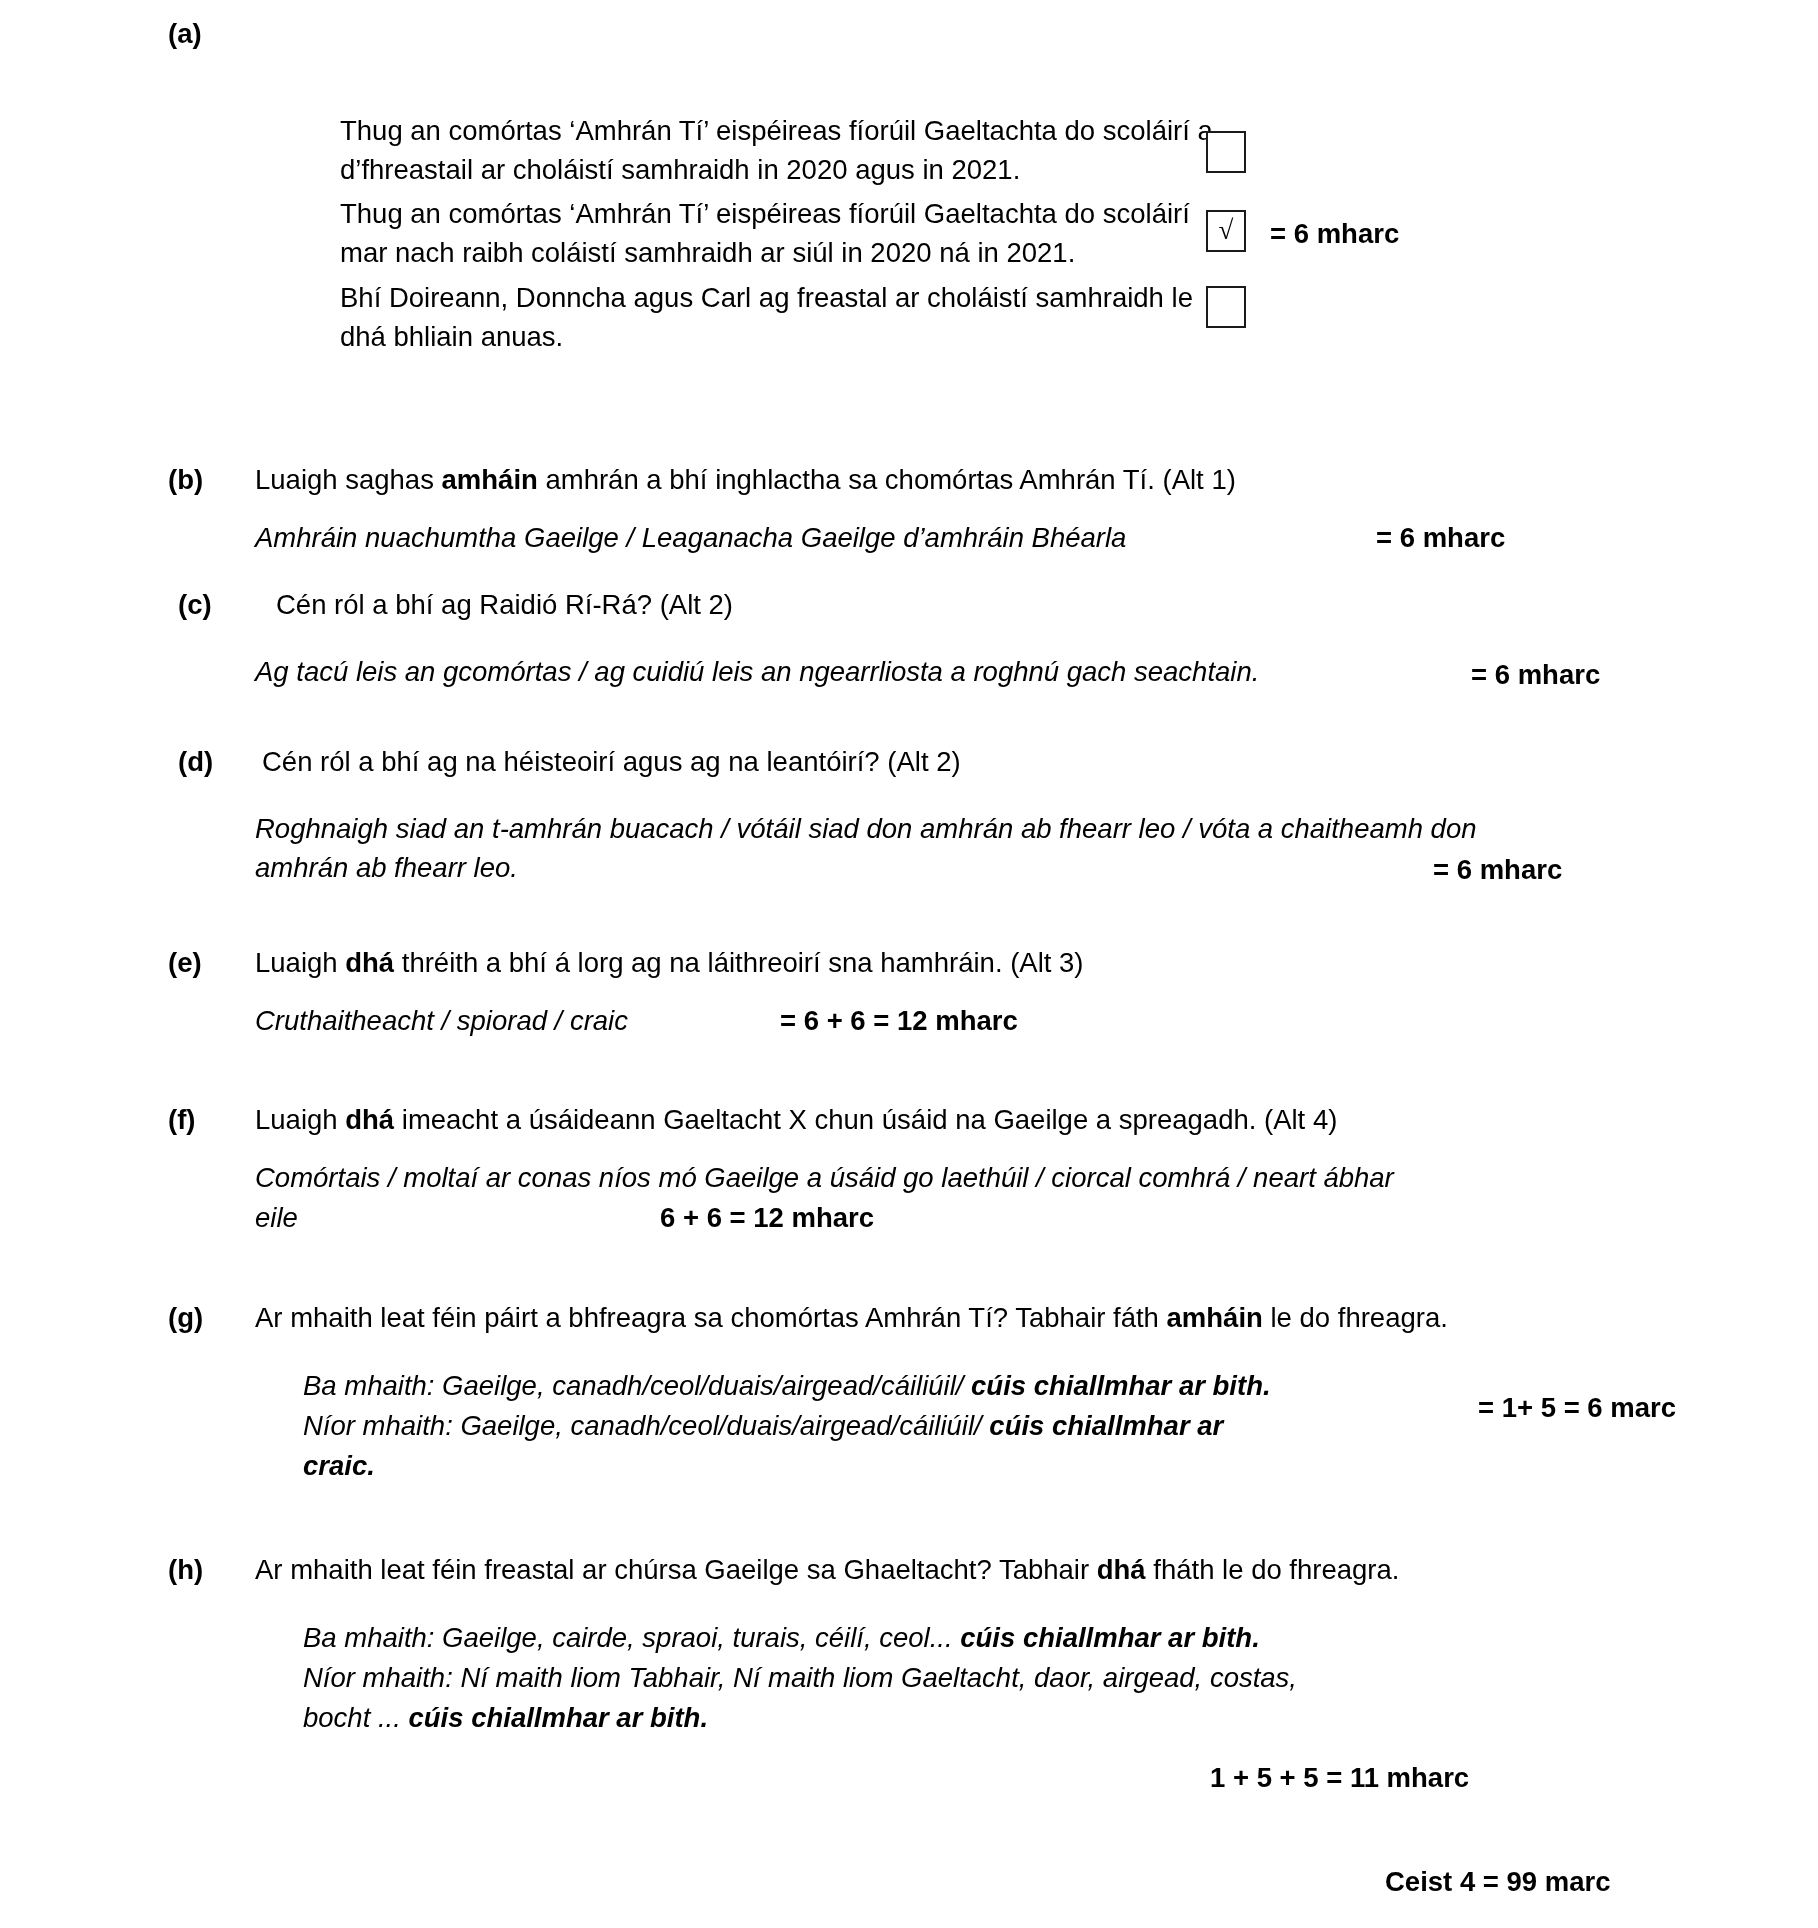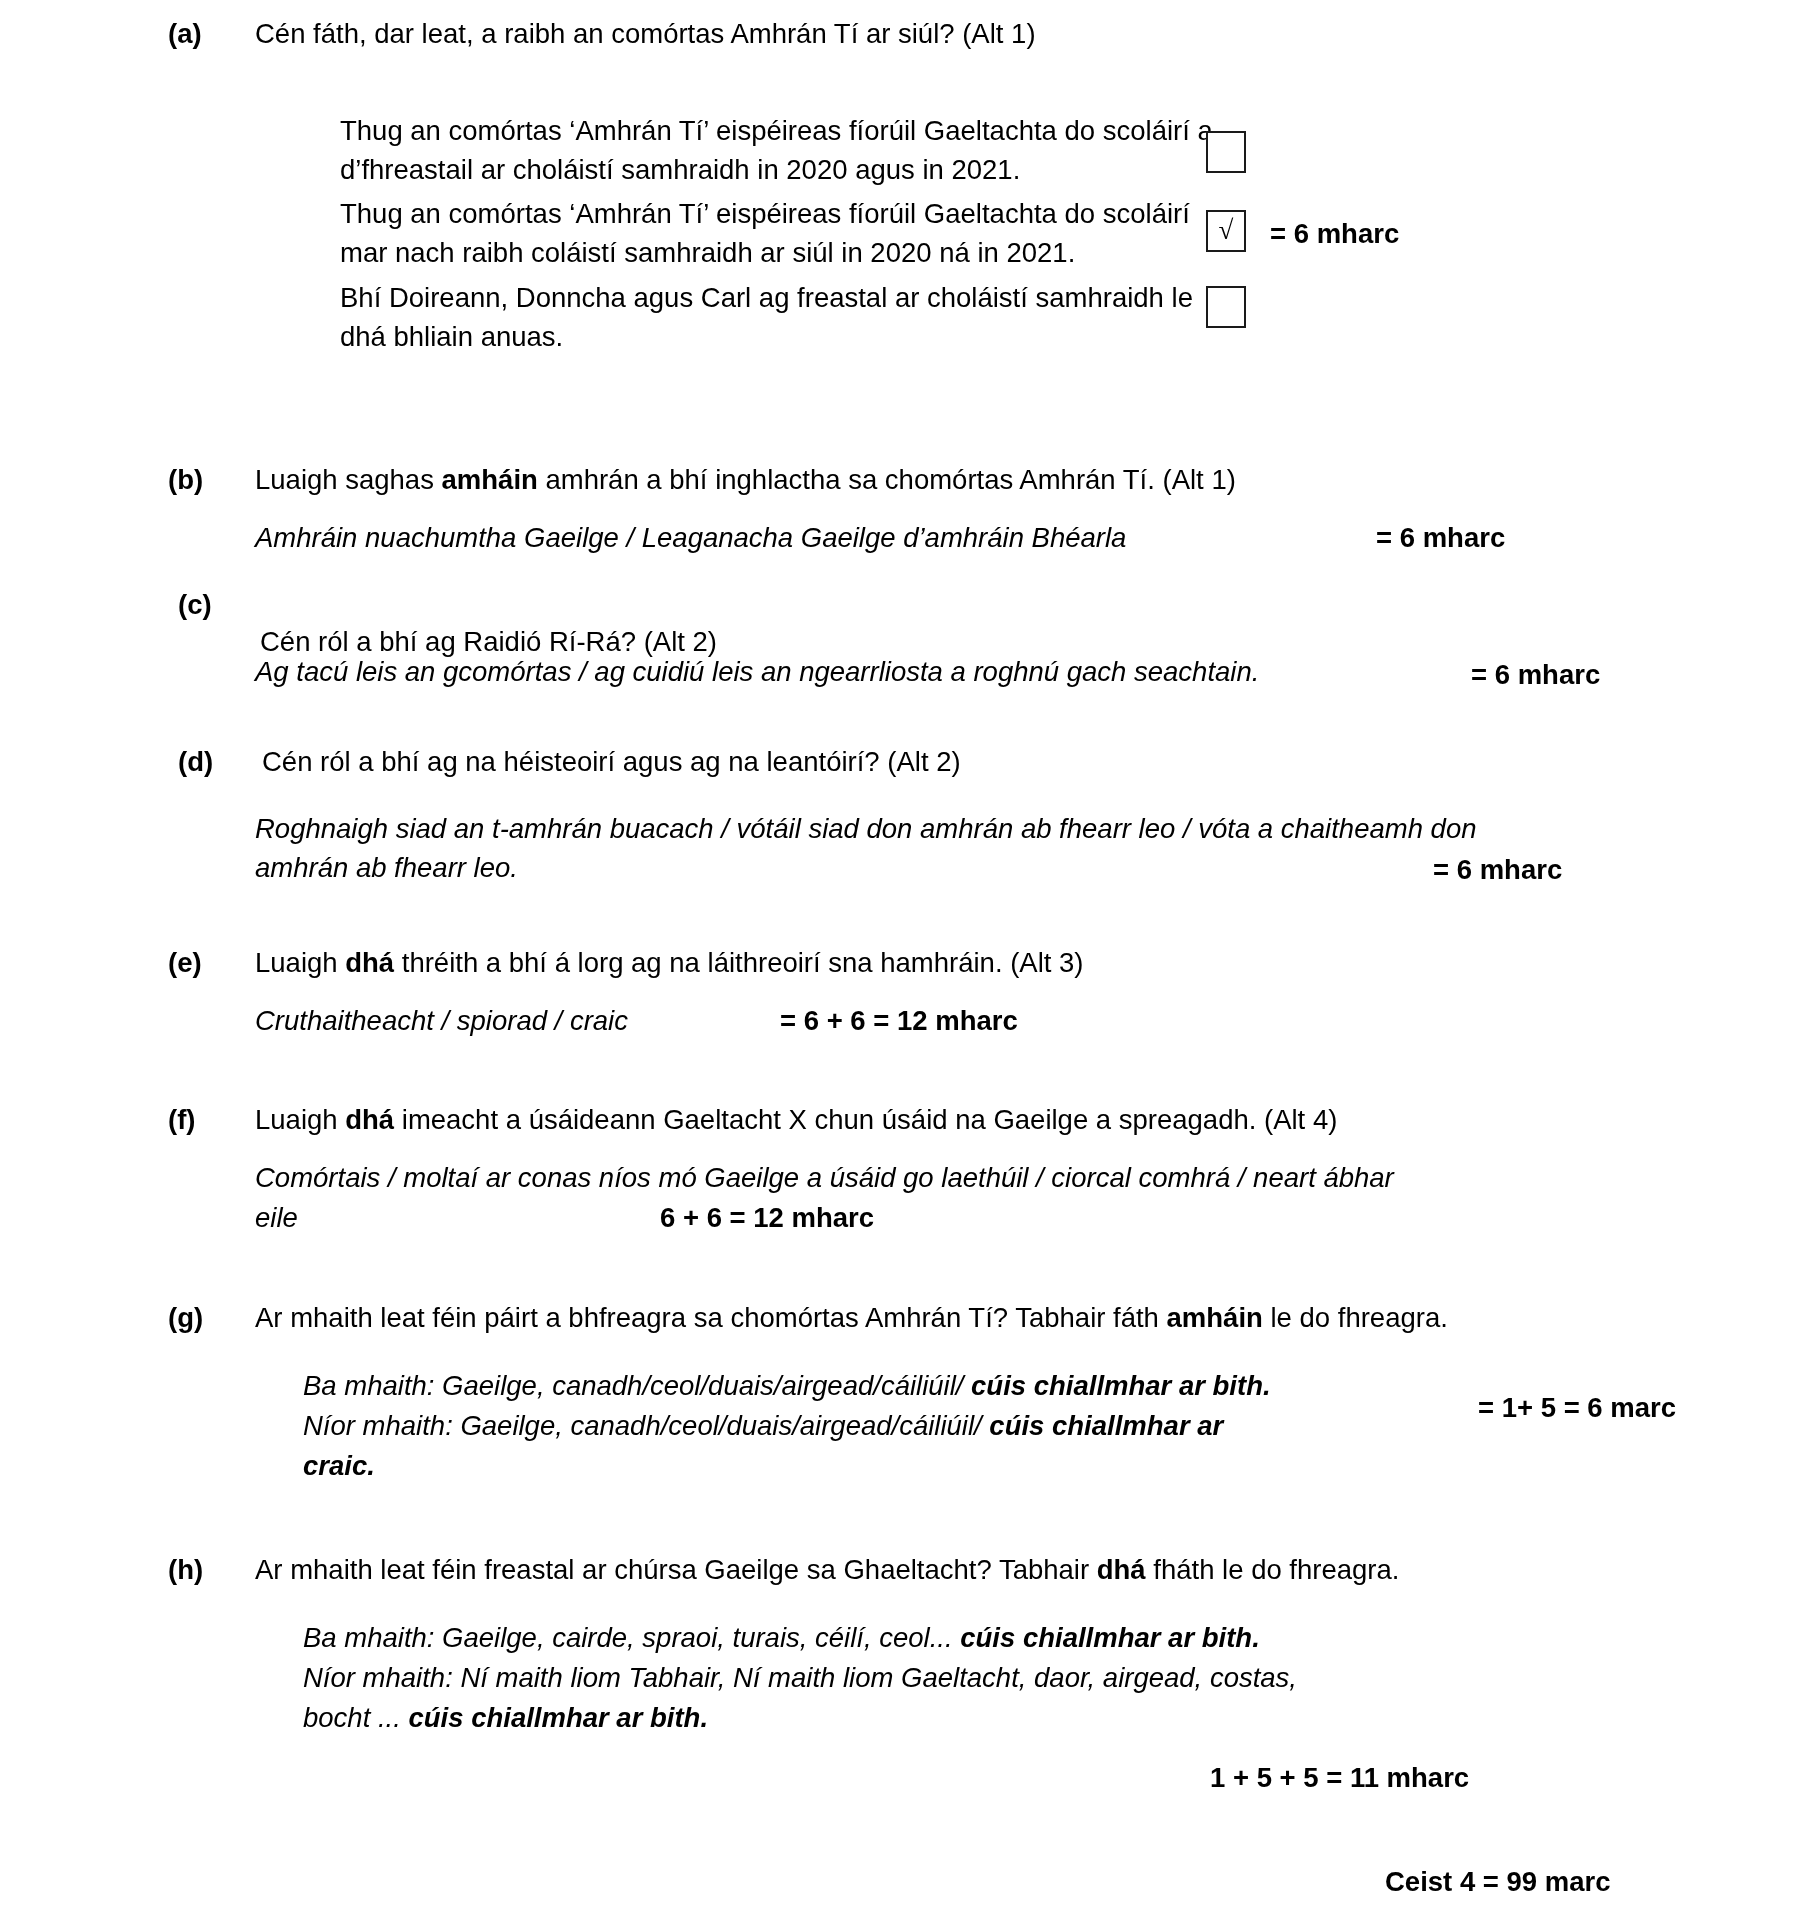--- a/index.html
+++ b/index.html
@@ -82,21 +82,20 @@
   b { font-weight: bold; }
 </style>
 </head>
 <body>
 
 <div class="page">
 
   <div class="item" style="top:14px;">
     <span class="label">(a)</span>
     <div class="qtext">
-      <div>Cén fáth, dar leat, a raibh an comórtas Amhrán Tí ar siúl? (Alt 1)</div>
     </div>
   </div>
 
   <div class="item" style="top:111px;">
     <div class="option-text">Thug an comórtas ‘Amhrán Tí’ eispéireas fíorúil Gaeltachta do scoláirí a d’fhreastail ar choláistí samhraidh in 2020 agus in 2021.</div>
     <div class="checkbox" style="left:1206px; top:20px;">
       <span class="tick"></span>
     </div>
     <span class="marks" style="left:1270px; top:24px;"></span>
   </div>
@@ -119,21 +118,21 @@
 
   <div class="item" style="top:460px;">
     <span class="label">(b)</span>
     <div class="qtext"><span>Luaigh saghas </span><b>amháin</b><span> amhrán a bhí inghlactha sa chomórtas Amhrán Tí. (Alt 1)</span></div>
     <div class="answer" style="top:58px;">Amhráin nuachumtha Gaeilge / Leaganacha Gaeilge d’amhráin Bhéarla</div>
     <span class="marks" style="left:1376px; top:58px;">= 6 mharc</span>
   </div>
 
   <div class="item" style="top:585px;">
     <span class="label indent-sm">(c)</span>
-    <div class="qtext" style="left:260px;margin-top:37px;">Cén ról a bhí ag Raidió Rí-Rá? (Alt 2)</div>
+    <div class="qtext" style="left:276px;">Cén ról a bhí ag Raidió Rí-Rá? (Alt 2)</div>
     <div class="answer" style="top:67px; width:1220px;">Ag tacú leis an gcomórtas / ag cuidiú leis an ngearrliosta a roghnú gach seachtain.</div>
     <span class="marks" style="left:1471px; top:70px;">= 6 mharc</span>
   </div>
 
   <div class="item" style="top:742px;">
     <span class="label indent-sm">(d)</span>
     <div class="qtext" style="left:262px;">Cén ról a bhí ag na héisteoirí agus ag na leantóirí? (Alt 2)</div>
     <div class="answer" style="top:67px; width:1240px;">Roghnaigh siad an t-amhrán buacach / vótáil siad don amhrán ab fhearr leo / vóta a chaitheamh don amhrán ab fhearr leo.</div>
     <span class="marks" style="left:1433px; top:108px;">= 6 mharc</span>
   </div>

